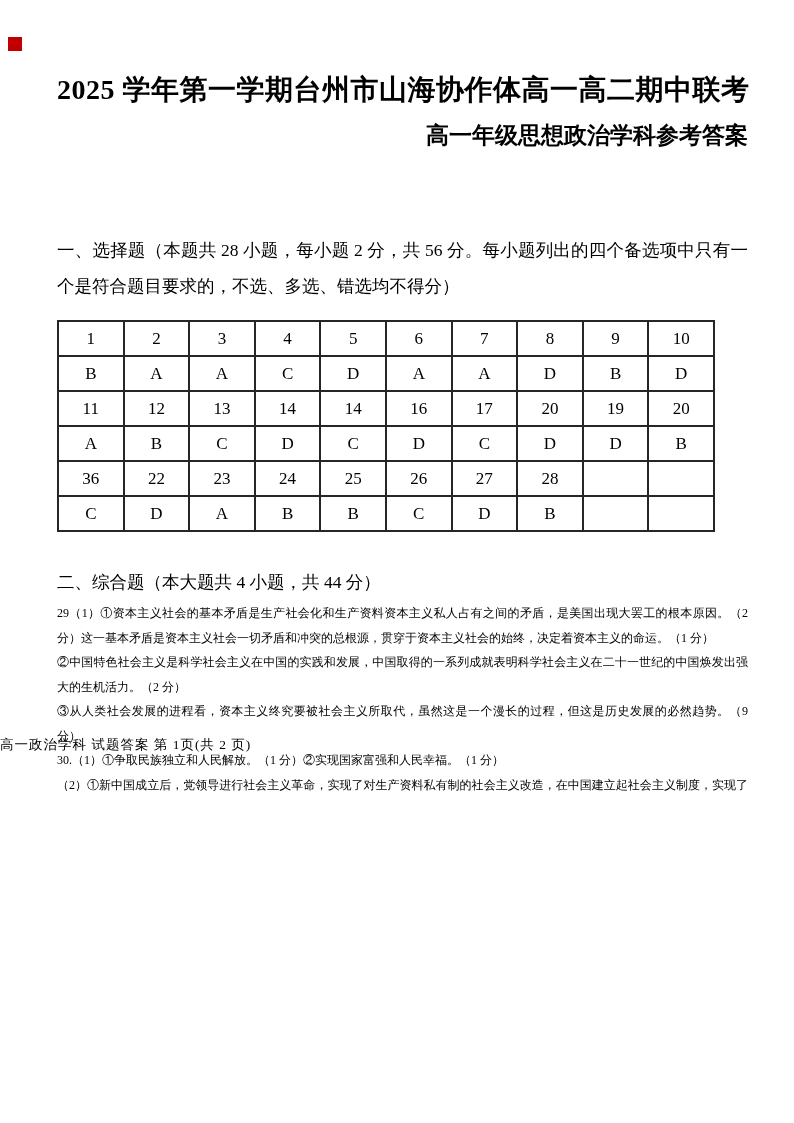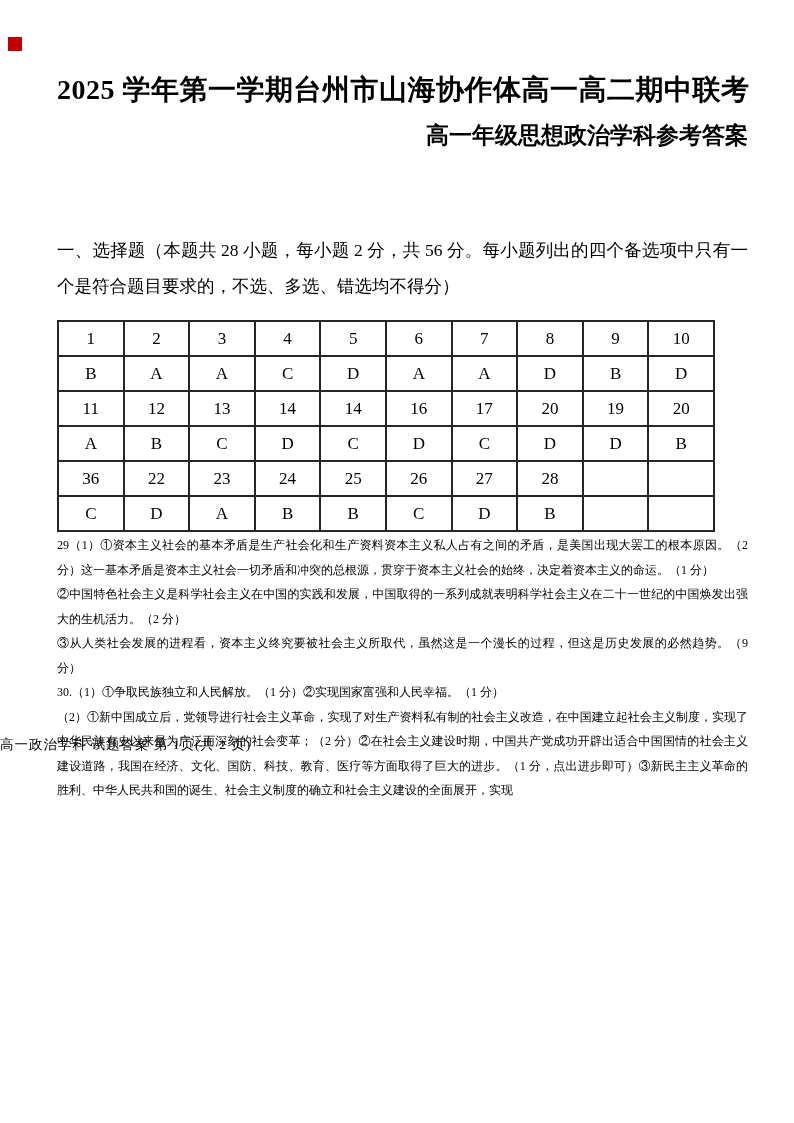--- a/index.html
+++ b/index.html
@@ -170,20 +170,21 @@
           <td>B</td>
           <td>C</td>
           <td>D</td>
           <td>B</td>
           <td></td>
           <td></td>
         </tr>
       </tbody>
   </table>
 
+  <p class="section-heading second">二、综合题（本大题共 4 小题，共 44 分）</p>
 
   <div class="body-text">
       <p>29（1）①资本主义社会的基本矛盾是生产社会化和生产资料资本主义私人占有之间的矛盾，是美国出现大罢工的根本原因。（2 分）这一基本矛盾是资本主义社会一切矛盾和冲突的总根源，贯穿于资本主义社会的始终，决定着资本主义的命运。（1 分）</p>
       <p>②中国特色社会主义是科学社会主义在中国的实践和发展，中国取得的一系列成就表明科学社会主义在二十一世纪的中国焕发出强大的生机活力。（2 分）</p>
       <p>③从人类社会发展的进程看，资本主义终究要被社会主义所取代，虽然这是一个漫长的过程，但这是历史发展的必然趋势。（9 分）</p>
       <p>30.（1）①争取民族独立和人民解放。（1 分）②实现国家富强和人民幸福。（1 分）</p>
       <p>（2）①新中国成立后，党领导进行社会主义革命，实现了对生产资料私有制的社会主义改造，在中国建立起社会主义制度，实现了中华民族有史以来最为广泛而深刻的社会变革；（2 分）②在社会主义建设时期，中国共产党成功开辟出适合中国国情的社会主义建设道路，我国在经济、文化、国防、科技、教育、医疗等方面取得了巨大的进步。（1 分，点出进步即可）③新民主主义革命的胜利、中华人民共和国的诞生、社会主义制度的确立和社会主义建设的全面展开，实现</p>
     </div>
 
   <div class="page-footer">高一政治学科 试题答案 第 1页(共 2 页)</div>

